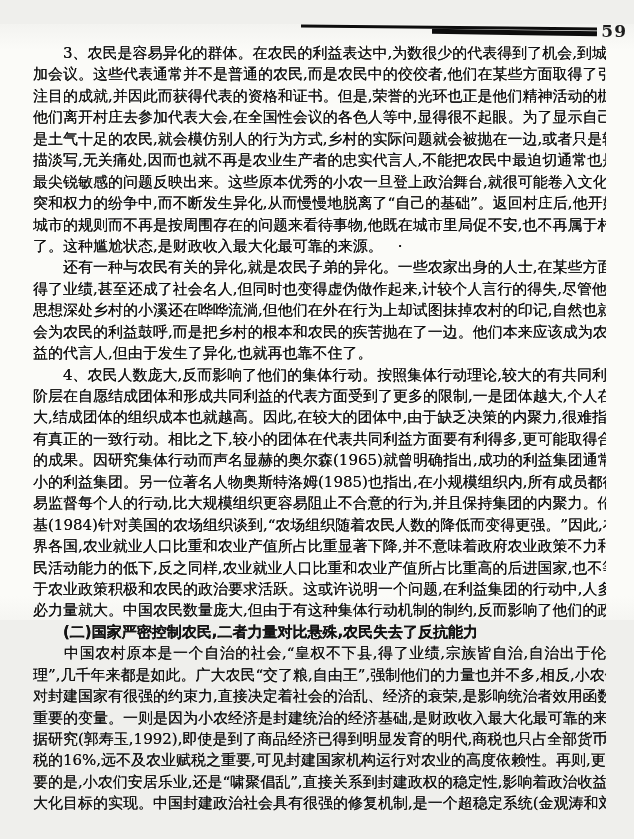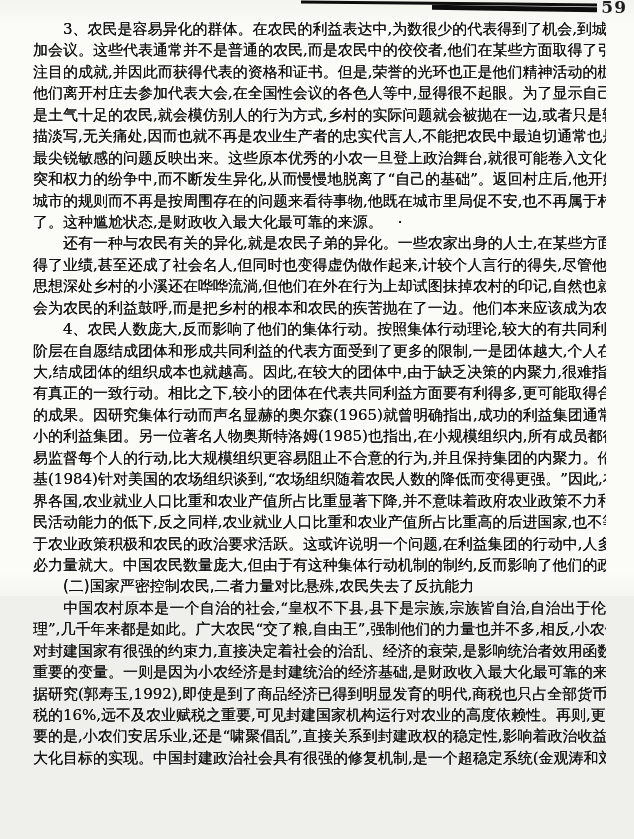--- a/index.html
+++ b/index.html
@@ -7,20 +7,21 @@
     width:634px;height:839px;
     background:#efefec;
     font-family:"DejaVu Serif","Liberation Serif",serif;
     overflow:hidden;
   }
   .page{
     position:relative;
     width:634px;height:596px;
     background:linear-gradient(180deg,#f3f3f0 0px,#fbfbf8 26px,#fbfbf8 96%,#f5f5f2 100%);
     color:#161616;
+    margin-top:24px;
   }
   
   .rule-a{
     position:absolute;left:301px;top:2px;width:296px;height:3.4px;
     background:#0d0d0d;transform:rotate(0.55deg);
   }
   .rule-b{
     position:absolute;left:432px;top:5.5px;width:165px;height:4.6px;
     background:#0d0d0d;transform:rotate(0.8deg);
   }
@@ -40,21 +41,21 @@
     text-align-last:justify;
     text-shadow:0 0 0.35px #141414;
     overflow:hidden;
     white-space:nowrap;
   }
   .line.end{
     text-align-last:left;
   }
   .line.heading{
     font-family:"DejaVu Sans","Liberation Sans",sans-serif;
-    font-weight:normal;
+    font-weight:bold;
     text-align-last:left;
     text-shadow:0 0 0.5px #101010;
   }
 </style>
 </head>
 <body>
 
 <div class="page">
   <div class="rule-a"></div>
   <div class="rule-b"></div>
@@ -67,34 +68,35 @@
       <div class="line">是土气十足的农民,就会模仿别人的行为方式,乡村的实际问题就会被抛在一边,或者只是轻</div>
       <div class="line">描淡写,无关痛处,因而也就不再是农业生产者的忠实代言人,不能把农民中最迫切通常也是</div>
       <div class="line">最尖锐敏感的问题反映出来。这些原本优秀的小农一旦登上政治舞台,就很可能卷入文化的冲</div>
       <div class="line">突和权力的纷争中,而不断发生异化,从而慢慢地脱离了“自己的基础”。返回村庄后,他开始按</div>
       <div class="line">城市的规则而不再是按周围存在的问题来看待事物,他既在城市里局促不安,也不再属于村庄</div>
       <div class="line end">了。这种尴尬状态,是财政收入最大化最可靠的来源。　·</div>
       <div class="line">　　还有一种与农民有关的异化,就是农民子弟的异化。一些农家出身的人士,在某些方面取</div>
       <div class="line">得了业绩,甚至还成了社会名人,但同时也变得虚伪做作起来,计较个人言行的得失,尽管他们</div>
       <div class="line">思想深处乡村的小溪还在哗哗流淌,但他们在外在行为上却试图抹掉农村的印记,自然也就不</div>
       <div class="line">会为农民的利益鼓呼,而是把乡村的根本和农民的疾苦抛在了一边。他们本来应该成为农民利</div>
+      <div class="line end">益的代言人,但由于发生了异化,也就再也靠不住了。</div>
       <div class="line">　　4、农民人数庞大,反而影响了他们的集体行动。按照集体行动理论,较大的有共同利益的</div>
       <div class="line">阶层在自愿结成团体和形成共同利益的代表方面受到了更多的限制,一是团体越大,个人在团</div>
       <div class="line">大,结成团体的组织成本也就越高。因此,在较大的团体中,由于缺乏决策的内聚力,很难指望</div>
       <div class="line">有真正的一致行动。相比之下,较小的团体在代表共同利益方面要有利得多,更可能取得合作</div>
       <div class="line">的成果。因研究集体行动而声名显赫的奥尔森(1965)就曾明确指出,成功的利益集团通常是较</div>
       <div class="line">小的利益集团。另一位著名人物奥斯特洛姆(1985)也指出,在小规模组织内,所有成员都很容</div>
       <div class="line">易监督每个人的行动,比大规模组织更容易阻止不合意的行为,并且保持集团的内聚力。伦斯</div>
       <div class="line">基(1984)针对美国的农场组织谈到,“农场组织随着农民人数的降低而变得更强。”因此,在世</div>
       <div class="line">界各国,农业就业人口比重和农业产值所占比重显著下降,并不意味着政府农业政策不力和农</div>
       <div class="line">民活动能力的低下,反之同样,农业就业人口比重和农业产值所占比重高的后进国家,也不等</div>
       <div class="line">于农业政策积极和农民的政治要求活跃。这或许说明一个问题,在利益集团的行动中,人多未</div>
       <div class="line">必力量就大。中国农民数量庞大,但由于有这种集体行动机制的制约,反而影响了他们的政治</div>
       <div class="line heading end">　　(二)国家严密控制农民,二者力量对比悬殊,农民失去了反抗能力</div>
-      <div class="line">　　中国农村原本是一个自治的社会,“皇权不下县,县下是宗族,宗族皆自治,自治出于伦</div>
+      <div class="line">　　中国农村原本是一个自治的社会,“皇权不下县,得了业绩,宗族皆自治,自治出于伦</div>
       <div class="line">理”,几千年来都是如此。广大农民“交了粮,自由王”,强制他们的力量也并不多,相反,小农们</div>
       <div class="line">对封建国家有很强的约束力,直接决定着社会的治乱、经济的衰荣,是影响统治者效用函数最</div>
       <div class="line">重要的变量。一则是因为小农经济是封建统治的经济基础,是财政收入最大化最可靠的来源。</div>
       <div class="line">据研究(郭寿玉,1992),即使是到了商品经济已得到明显发育的明代,商税也只占全部货币赋</div>
       <div class="line">税的16%,远不及农业赋税之重要,可见封建国家机构运行对农业的高度依赖性。再则,更重</div>
       <div class="line">要的是,小农们安居乐业,还是“啸聚倡乱”,直接关系到封建政权的稳定性,影响着政治收益最</div>
       <div class="line">大化目标的实现。中国封建政治社会具有很强的修复机制,是一个超稳定系统(金观涛和刘青</div>
     </div>
 </div>
 

